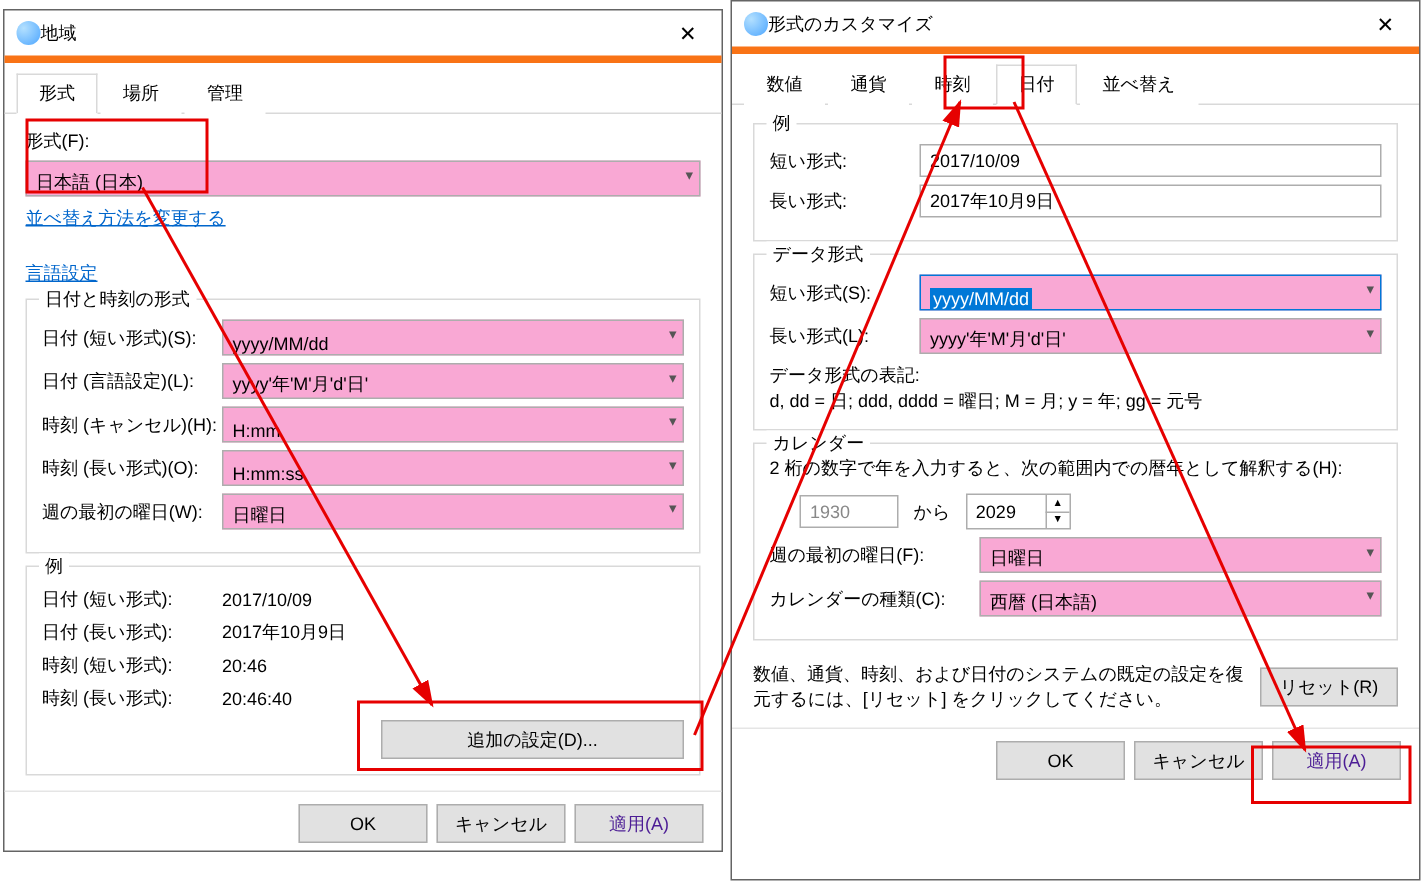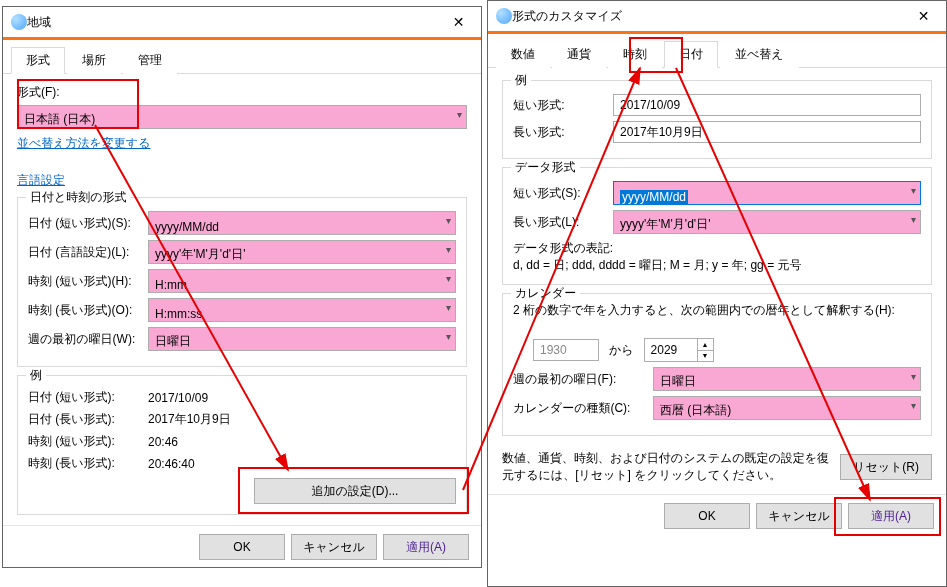--- a/index.html
+++ b/index.html
@@ -1,17 +1,17 @@
 <!DOCTYPE html>
 <html><head>
 <meta charset="utf-8">
 <style>
 body{margin:0;font-family:"Yu Gothic UI","Meiryo",sans-serif;font-size:12px;color:#000;background:#fff;width:947px;height:587px;position:relative}
 .dialog{position:absolute;background:#fff;border:1px solid #646464}
-.titlebar{height:30px;display:flex;align-items:center;padding:0 8px;border-bottom:3px solid #f97316}
+.titlebar{height:30px;display:flex;align-items:center;padding:0 8px;border-bottom:5px solid #f97316}
 .titlebar .title{flex:1;font-size:12px}
 .titlebar .close{width:45px;height:30px;display:flex;align-items:center;justify-content:center;margin:-8px -8px -8px 0;font-size:14px}
 .tabs{display:flex;padding:6px 8px 0 8px;border-bottom:1px solid #d9d9d9}
 .tab{padding:4px 14px;border:1px solid transparent;margin-right:2px;position:relative;top:1px;background:#fff}
 .tab.active{border:1px solid #d9d9d9;border-bottom:1px solid #fff}
 .body{padding:10px 14px}
 .label{display:inline-block}
 .dropdown{border:1px solid #adadad;height:22px;display:flex;align-items:flex-end;padding:0 6px;background:#f9a8d4;position:relative}
 .dropdown .arrow{position:absolute;right:4px;top:3px;font-size:10px;color:#555}
 .fieldset{border:1px solid #d9d9d9;padding:8px 10px 10px 10px;margin-top:8px;position:relative}
@@ -66,21 +66,21 @@
           </div>
         </div>
       <div class="row">
           <div class="lbl">日付 (言語設定)(L):</div>
           <div class="ctrl dropdown">
             <span>yyyy'年'M'月'd'日'</span>
             <span class="arrow">▾</span>
           </div>
         </div>
       <div class="row">
-          <div class="lbl">時刻 (短い形式)(H):</div>
+          <div class="lbl">時刻 (キャンセル)(H):</div>
           <div class="ctrl dropdown">
             <span>H:mm</span>
             <span class="arrow">▾</span>
           </div>
         </div>
       <div class="row">
           <div class="lbl">時刻 (長い形式)(O):</div>
           <div class="ctrl dropdown">
             <span>H:mm:ss</span>
             <span class="arrow">▾</span>
@@ -171,21 +171,21 @@
             <span class="arrow">▾</span>
           </div>
         </div>
       <div style="margin-top:6px">データ形式の表記:</div>
       <div>d, dd = 日;  ddd, dddd = 曜日; M = 月; y = 年; gg = 元号</div>
     </div>
 
     <div class="fieldset">
       <div class="legend">カレンダー</div>
       <div>2 桁の数字で年を入力すると、次の範囲内での暦年として解釈する(H):</div>
-      <div class="row" style="margin-top:19px">
+      <div class="row" style="margin-top:8px">
         <div style="width:20px"></div>
         <div class="textbox" style="width:52px;color:#888">
             <span>1930</span>
           </div>
         <div style="margin:0 10px">から</div>
         <div class="spinner">
             <span>2029</span>
             <div class="sp">
               <div>▲</div>
               <div>▼</div>

